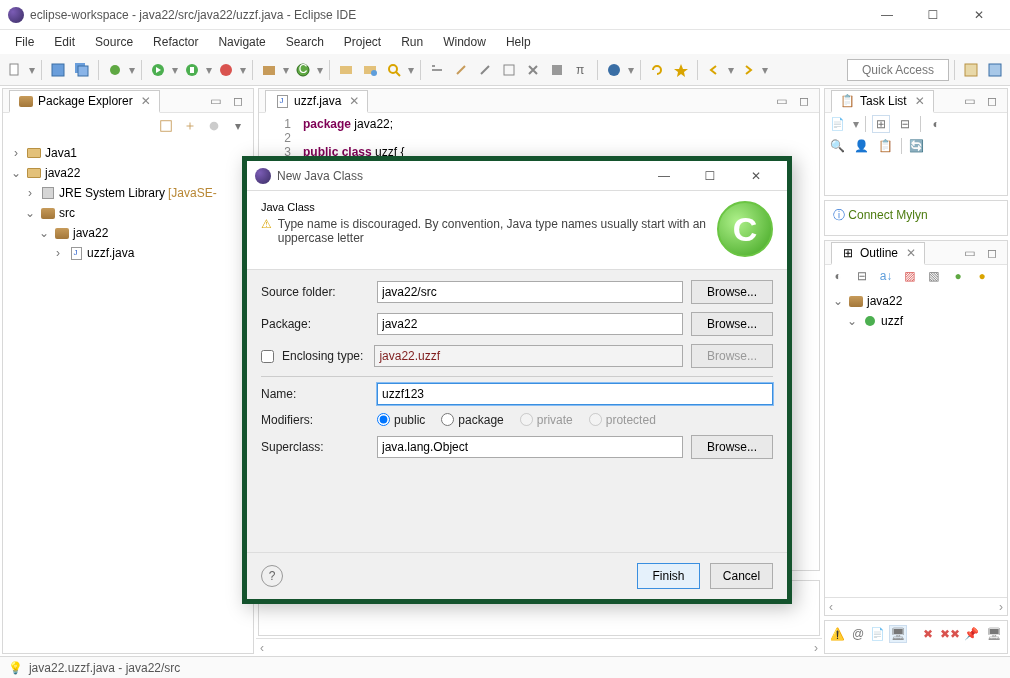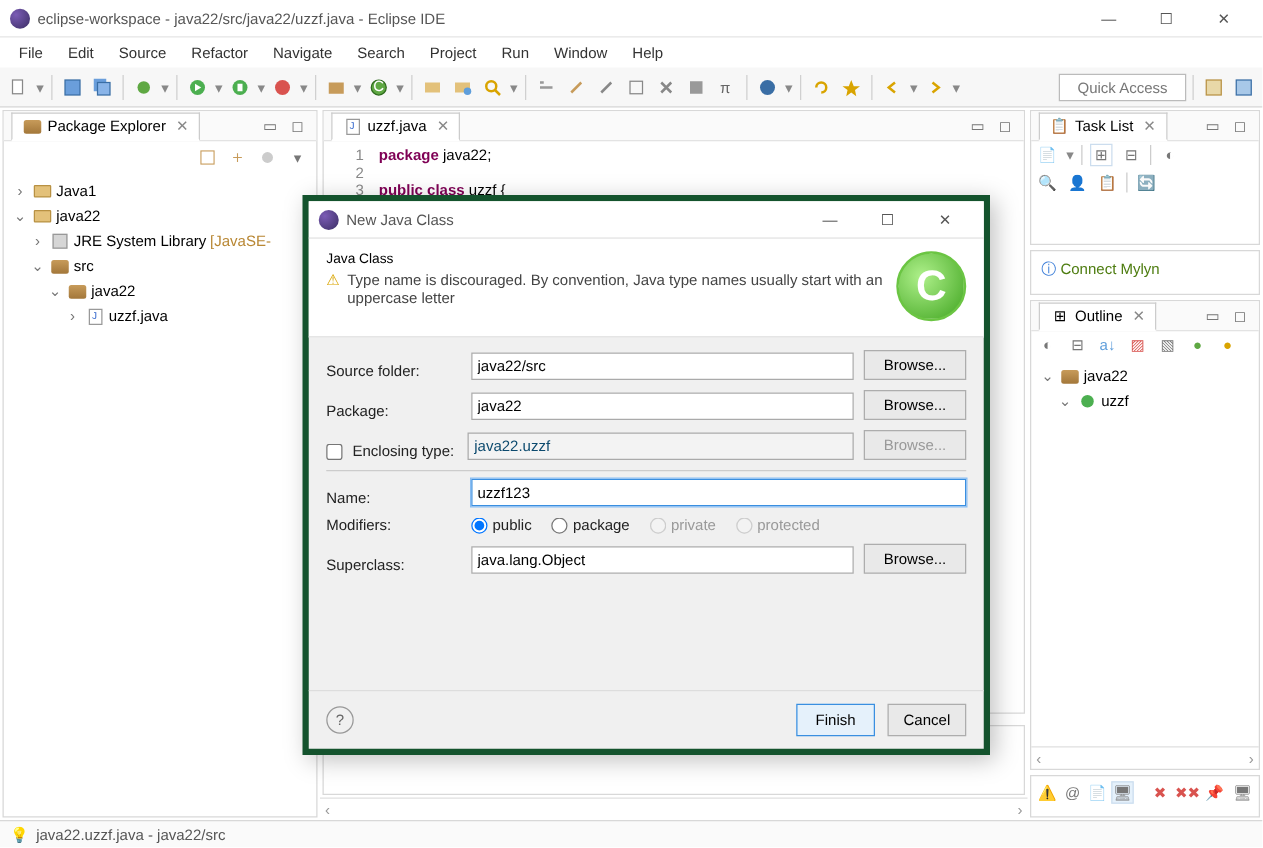--- a/index.html
+++ b/index.html
@@ -66,30 +66,30 @@
 .modal-backdrop{position:absolute;inset:0;pointer-events:none}
 .modal{position:absolute;left:242px;top:156px;width:550px;height:448px;background:#f0f0f0;border:5px solid #14532d;box-shadow:4px 4px 18px rgba(0,0,0,0.25);pointer-events:auto;display:flex;flex-direction:column}
 .modal .titlebar{height:30px;background:#fff;border-bottom:1px solid #ddd}
 .modal-header{background:#fff;padding:10px 14px 12px 14px;border-bottom:1px solid #ddd;display:flex}
 .modal-header .txt{flex:1}
 .modal-header h2{font-size:11px;font-weight:normal;margin-bottom:4px}
 .warn{display:flex;gap:6px;color:#444}
 .warn .warn-icon{color:#d9a400}
 .modal-header .big-c{width:56px;height:56px;border-radius:50%;background:radial-gradient(circle at 35% 35%,#aef08a,#3fa41f);display:flex;align-items:center;justify-content:center;color:#fff;font-size:34px;font-weight:bold;border:2px solid #6bc543}
 .modal-body{flex:1;padding:10px 14px;overflow:hidden}
-.form-row{display:flex;align-items:flex-end;margin-bottom:8px;gap:8px}
+.form-row{display:flex;align-items:center;margin-bottom:8px;gap:8px}
 .form-row label{width:108px;color:#222}
 .form-row input[type=text]{flex:1;height:22px;border:1px solid #aaa;padding:0 4px;background:#fff}
-.form-row input[disabled]{background:#f3f3f3;color:#0c4a6e}
+.form-row input[disabled]{background:#f3f3f3;color:#7f1d1d}
 .form-row .browse{width:82px;height:24px;background:#e9e9e9;border:1px solid #adadad;cursor:default}
 .form-row .browse[disabled]{color:#999}
 .form-row.checkbox-row input[type=checkbox]{margin-right:4px}
 .hr{border:none;border-top:1px solid #ccc;margin:6px 0}
 .radio-group{display:flex;gap:16px;align-items:center;margin-left:116px}
-.radio-group label{width:auto;display:flex;align-items:flex-end;gap:4px}
+.radio-group label{width:auto;display:flex;align-items:flex-start;gap:4px}
 .radio-group .dis{color:#999}
 .check-group{display:flex;gap:14px;margin-left:116px;margin-top:4px}
 .check-group .dis{color:#999}
 .name-input{border:1px solid #3a8fe0 !important; outline:1px solid #88bdf3}
 
 .modal-buttons{display:flex;justify-content:flex-end;align-items:center;padding:10px 14px;gap:10px;border-top:1px solid #ddd}
 .modal-buttons .help{margin-right:auto;width:22px;height:22px;border:1px solid #999;border-radius:50%;display:flex;align-items:center;justify-content:center;color:#666}
 .btn{width:63px;height:26px;border:1px solid #adadad;background:#e9e9e9}
 .btn.primary{border:1px solid #3a8fe0;background:#e5f1fb}
 

